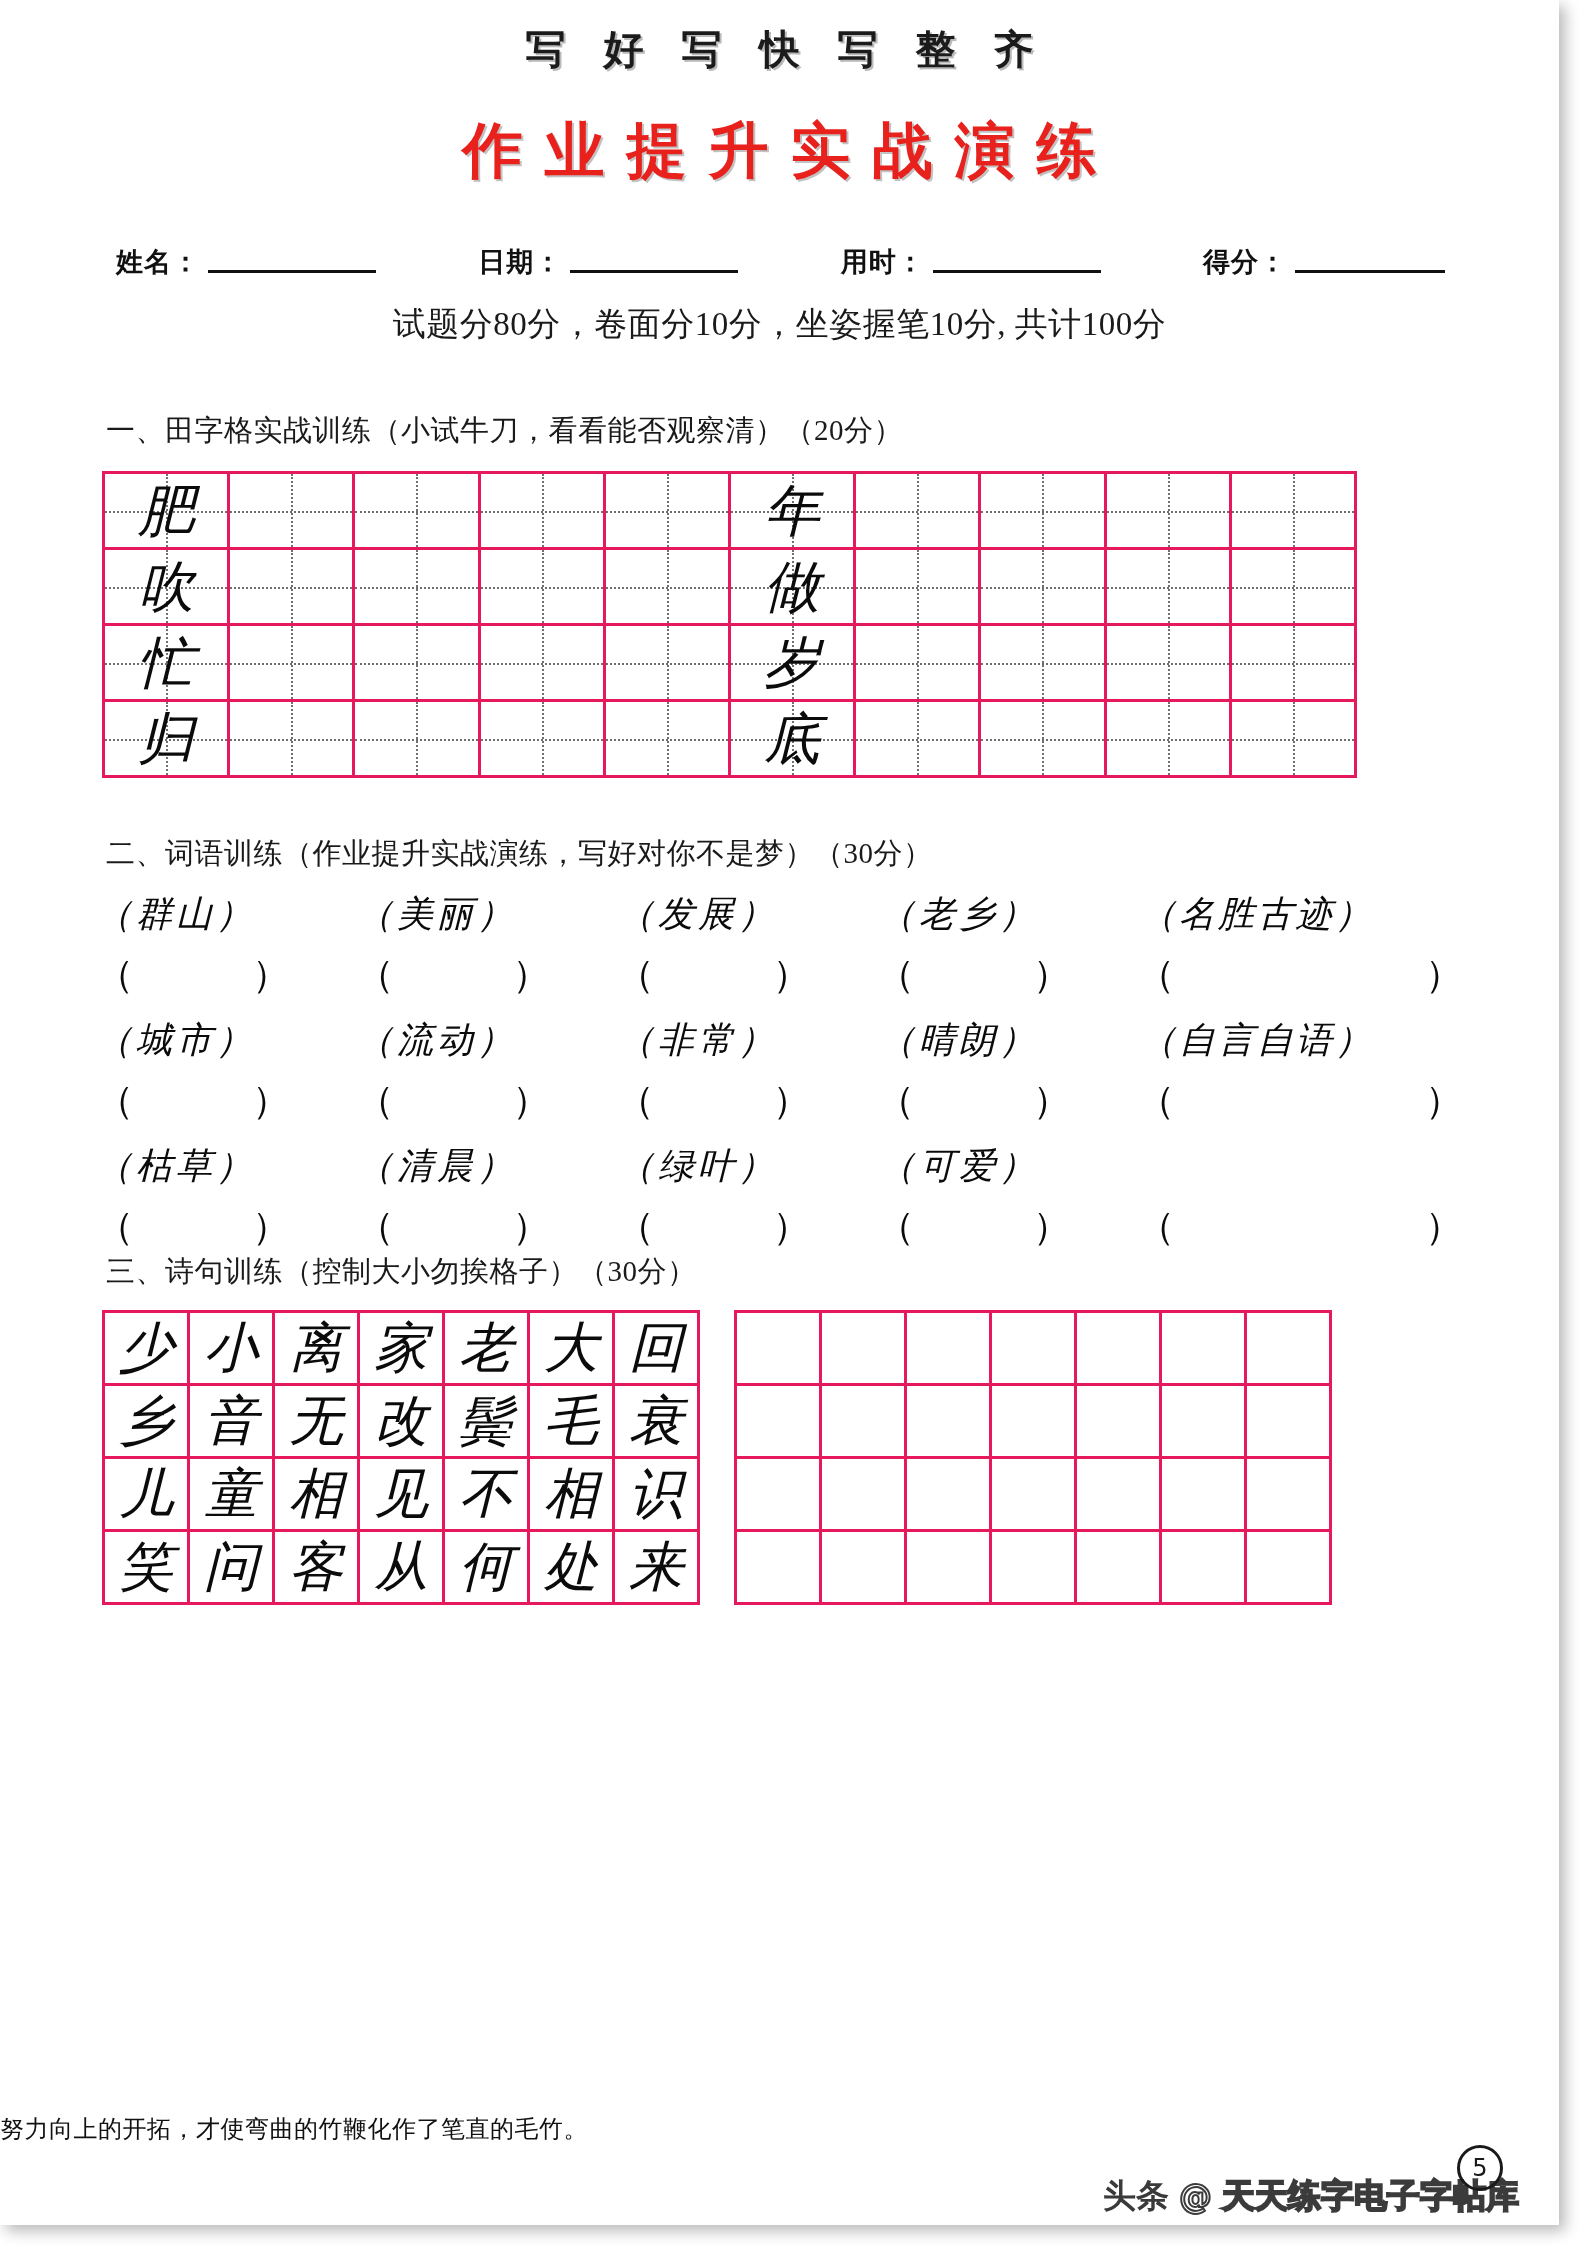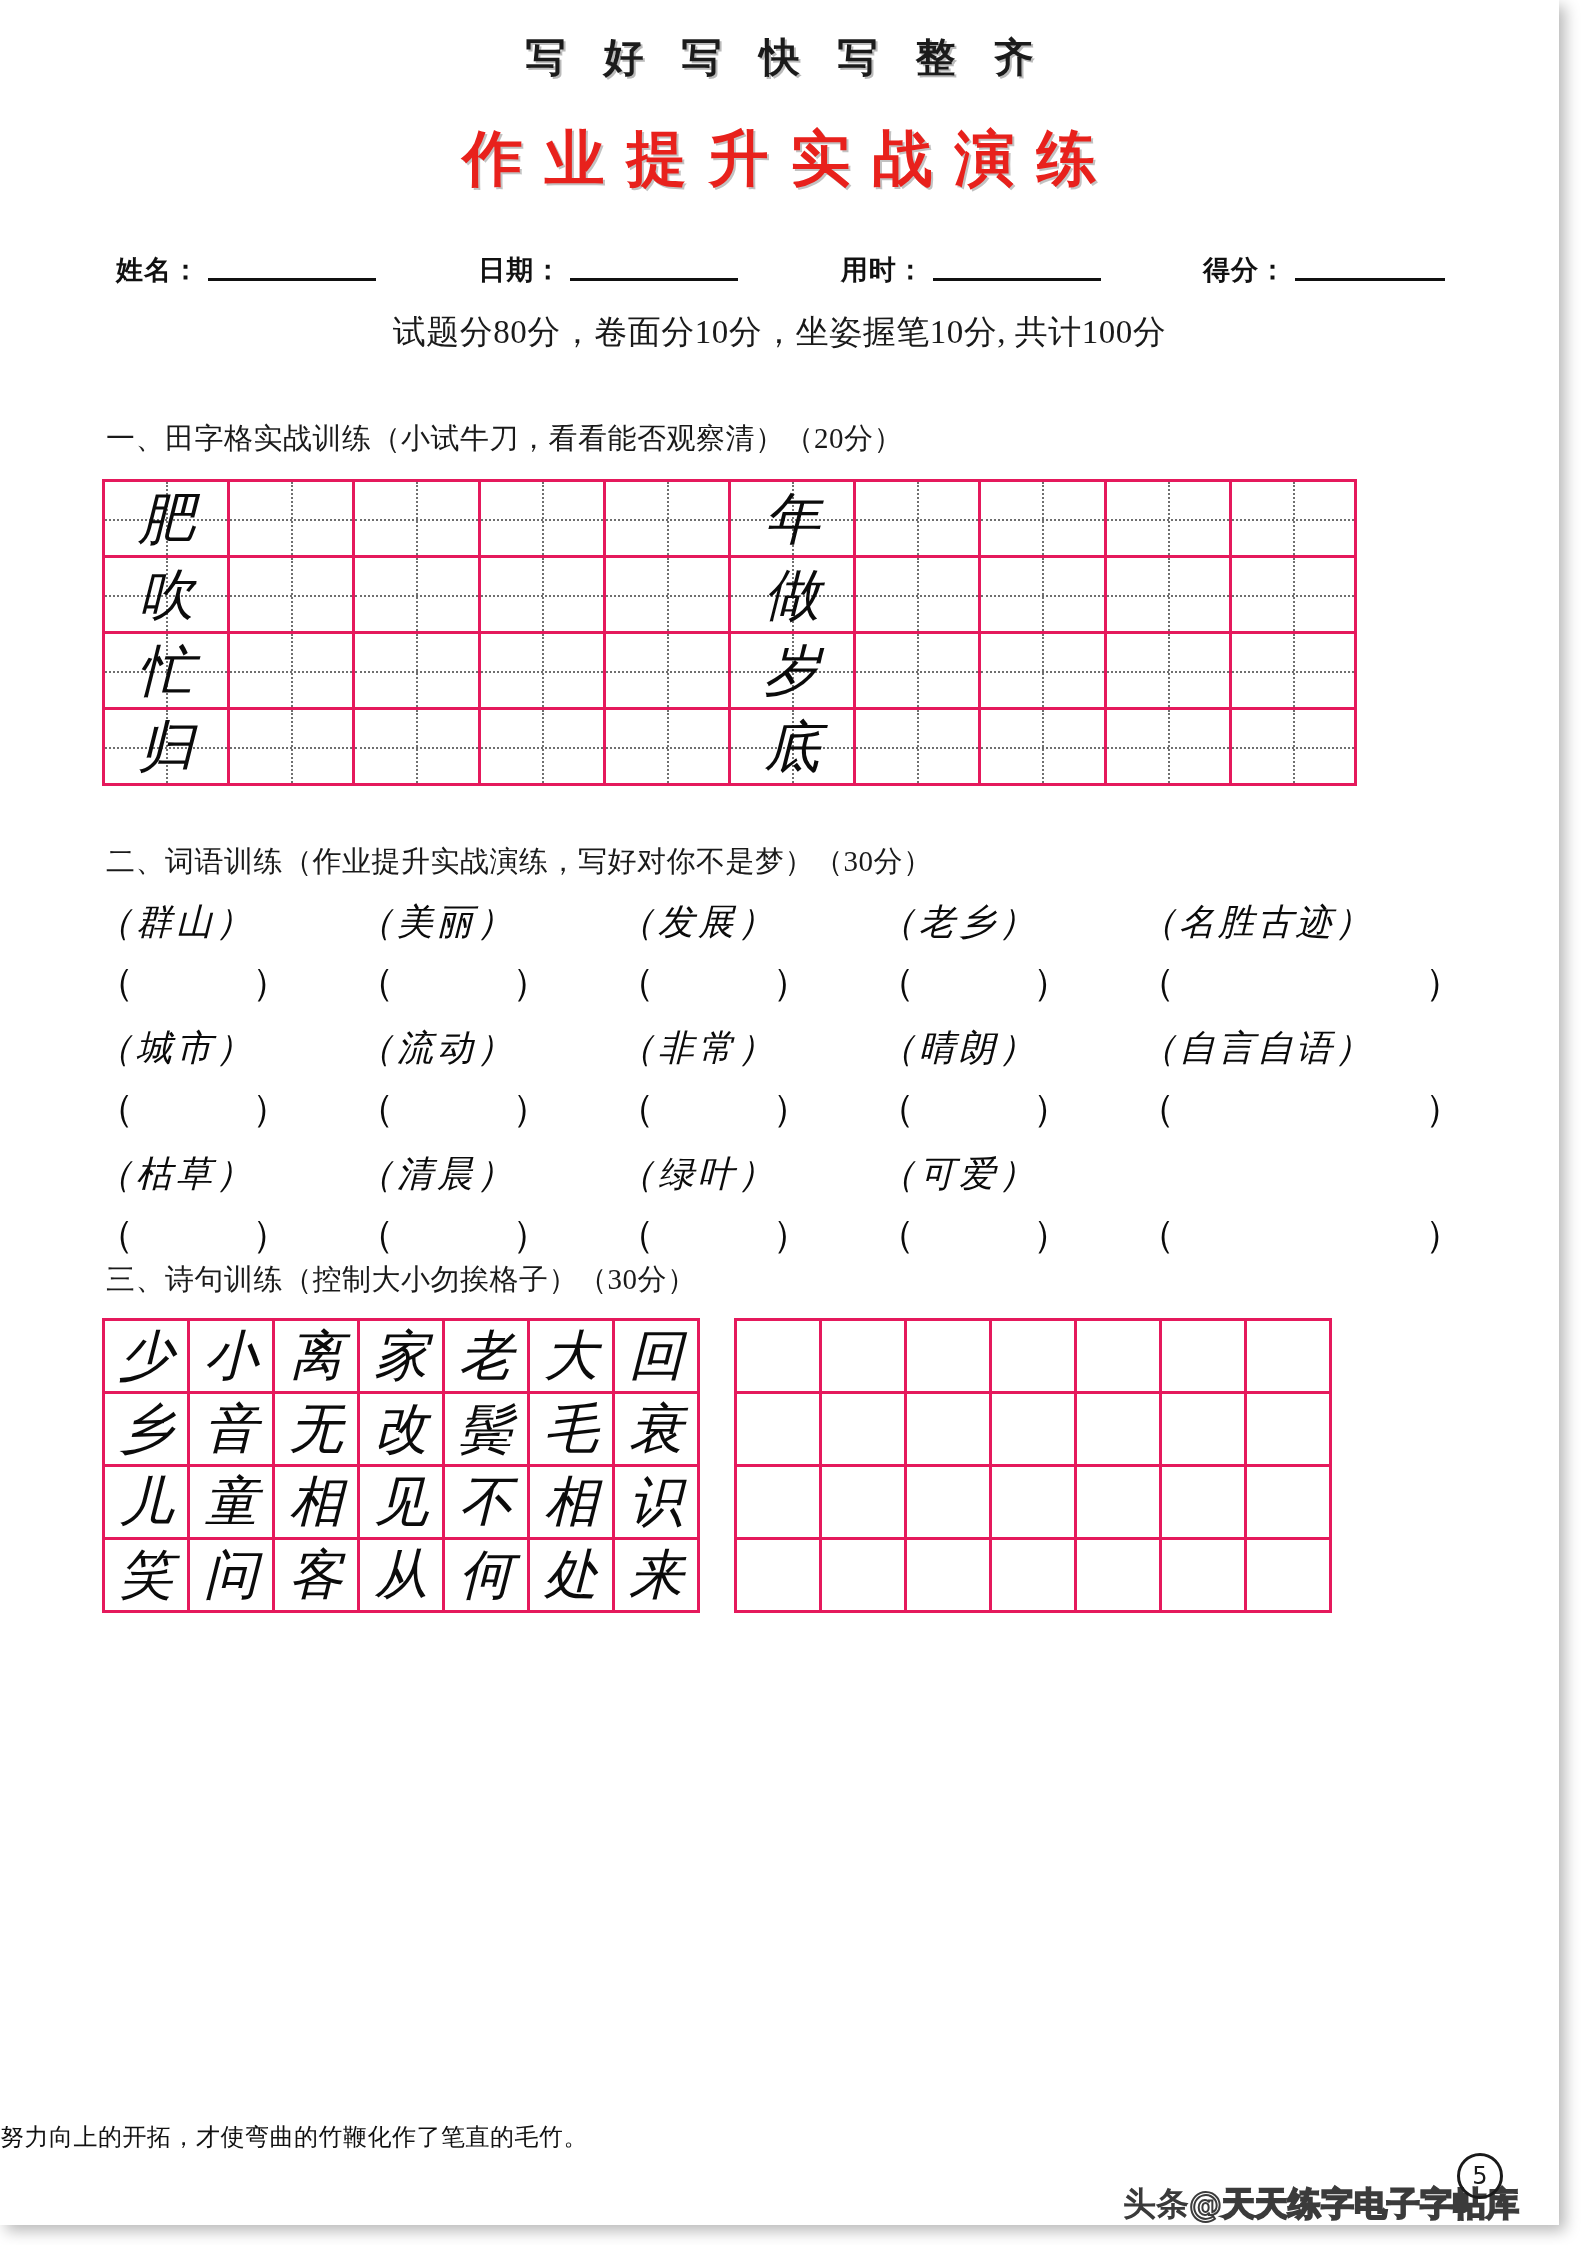--- a/index.html
+++ b/index.html
@@ -25,21 +25,21 @@
   }
   .page-inner {
     position: relative;
     width: 100%;
     height: 100%;
     padding: 0 96px;
   }
 
   
   .slogan {
-    margin-top: 30px;
+    margin-top: 22px;
     text-align: center;
     font-family: "DejaVu Sans", sans-serif;
     font-weight: 700;
     font-size: 40px;
     letter-spacing: 38px;
     padding-left: 38px;
     color: #1b1b1b;
     text-shadow: 2px 2px 0 rgba(130,130,130,0.55);
     white-space: nowrap;
   }
@@ -221,20 +221,21 @@
     color: #111;
     font-family: "Liberation Serif", serif;
     letter-spacing: 0.5px;
   }
   .watermark {
     position: absolute;
     right: 40px;
     bottom: 28px;
     display: flex;
     align-items: center;
+    gap: 10px;
     font-family: "DejaVu Sans", sans-serif;
     font-size: 33px;
     font-weight: 700;
     color: #2a2a2a;
     opacity: 0.92;
     white-space: nowrap;
   }
   .wm-hollow {
     color: transparent;
     -webkit-text-stroke: 2px #2b2b2b;

